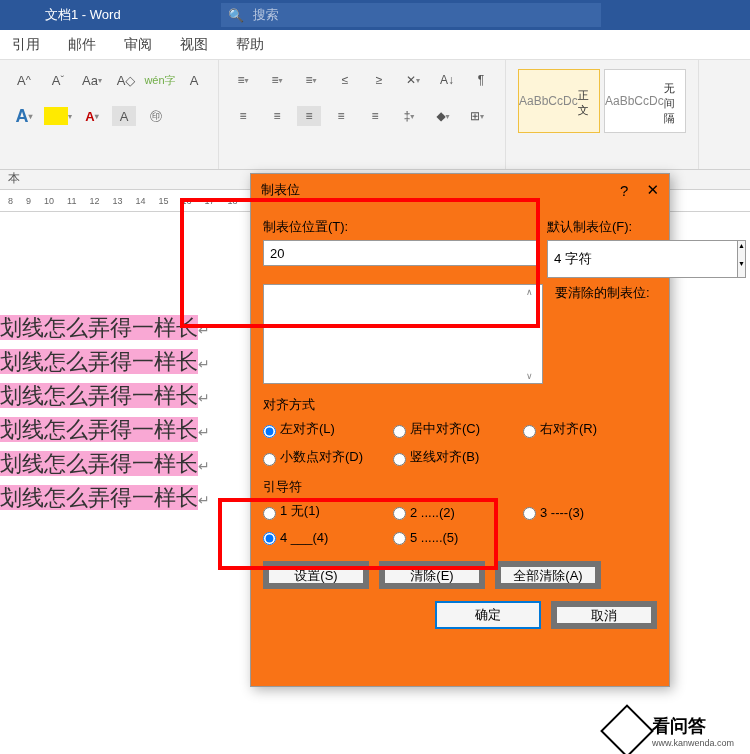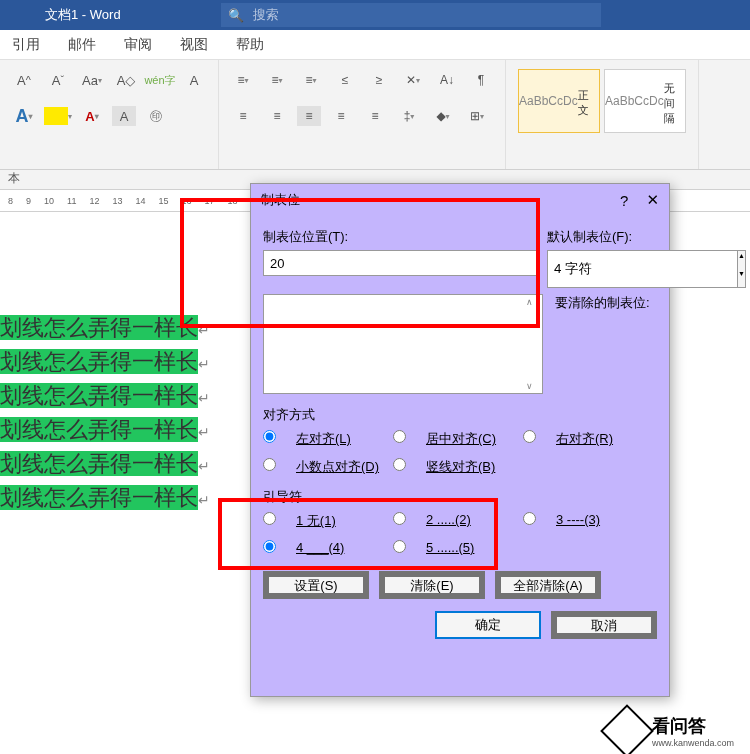--- a/index.html
+++ b/index.html
@@ -30,40 +30,40 @@
     .style-box.active { border: 1px solid #f0c040; background: #fef5d8; }
     .style-name { font-size: 11px; color: #333; margin-top: 4px; }
     
     .label-row { height: 20px; font-size: 12px; color: #555; padding-left: 8px; background: #f3f3f3; border-bottom: 1px solid #d0d0d0; }
     
     .ruler { height: 22px; background: #fff; border-bottom: 1px solid #d0d0d0; font-size: 9px; color: #666; display: flex; align-items: center; padding-left: 8px; letter-spacing: 0; overflow: hidden; white-space: nowrap; }
     .ruler span { margin-right: 13px; }
     
     .document-area { position: relative; padding-top: 100px; }
     .doc-line { font-size: 22px; line-height: 32px; color: #333; }
-    .doc-line .sel { background: #22c55e; }
+    .doc-line .sel { background: #f9a8d4; }
     .para-mark { font-size: 14px; color: #888; }
     
-    .dialog { position: absolute; left: 250px; top: 183px; width: 420px; height: 514px; background: #c4b5fd; border: 1px solid #999; box-shadow: 3px 3px 12px rgba(0,0,0,0.3); }
+    .dialog { position: absolute; left: 250px; top: 173px; width: 420px; height: 514px; background: #f97316; border: 1px solid #999; box-shadow: 3px 3px 12px rgba(0,0,0,0.3); }
     .dialog-title { height: 32px; display: flex; align-items: center; padding: 0 10px; font-size: 13px; justify-content: space-between; }
     .dialog-close-group { display: flex; gap: 18px; align-items: center; font-size: 15px; }
     .dialog-body { padding: 12px; font-size: 13px; }
     .row { display: flex; margin-bottom: 6px; }
     .col { flex: 1; }
     .lbl { margin-bottom: 4px; display: block; }
     .input-field { width: 100%; border: 1px solid #999; height: 26px; padding: 2px 6px; font-size: 13px; }
     .spinner-wrap { display: flex; }
     .spinner-wrap input { flex: 1; border: 1px solid #999; height: 26px; padding: 18px 6px; }
     .spinner-btns { width: 18px; display: flex; flex-direction: column; border: 1px solid #999; border-left: none; }
     .spinner-btns div { flex: 1; font-size: 7px; text-align: center; line-height: 10px; background: #f5f5f5; }
     .listbox { width: 280px; height: 100px; border: 1px solid #999; background: #fff; position: relative; }
     .clear-label { margin-left: 12px; }
     .section-hdr { margin: 12px 0 6px; }
     .radio-grid { display: grid; grid-template-columns: 130px 130px 110px; gap: 10px 0; }
-    .radio-grid label { display: flex; align-items: flex-start; gap: 20px; text-decoration: underline; }
+    .radio-grid label { display: flex; align-items: flex-end; gap: 4px; }
     .radio-grid input { margin: 0; }
     
     .btn-row { display: flex; gap: 10px; margin-top: 16px; justify-content: flex-start; }
     .btn { width: 106px; height: 28px; border: 6px solid #737373; background: #f5f5f5; font-size: 13px; }
     .btn-row.right { justify-content: flex-end; margin-top: 12px; }
     .btn.primary { border: 2px solid #0078d7; }
     
     .red-box { position: absolute; border: 4px solid #ff0000; pointer-events: none; }
     .red-box1 { left: 180px; top: 198px; width: 360px; height: 130px; }
     .red-box2 { left: 218px; top: 498px; width: 280px; height: 72px; }

